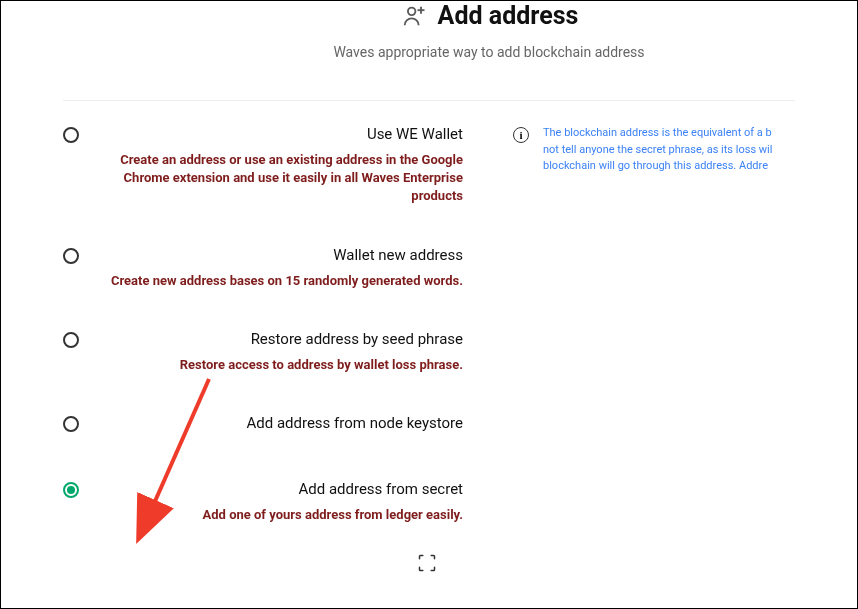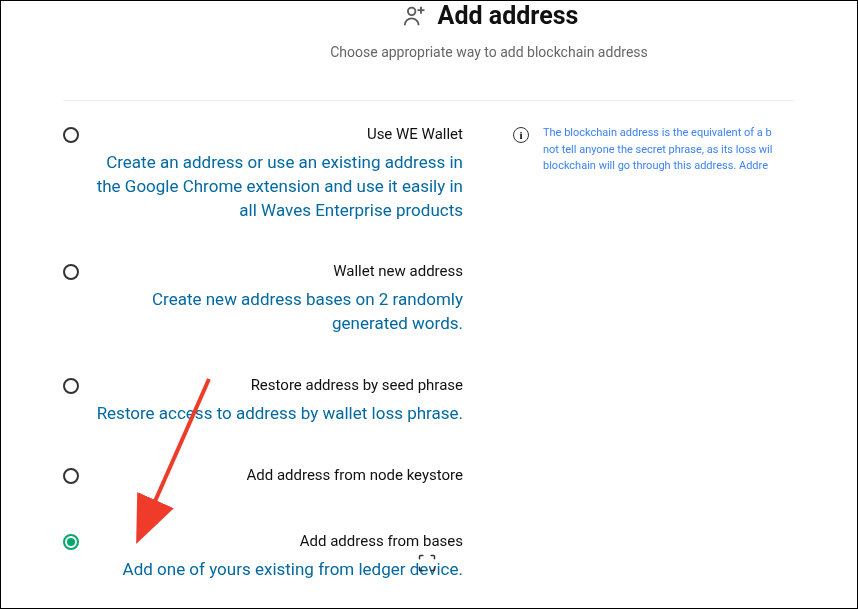--- a/index.html
+++ b/index.html
@@ -92,23 +92,24 @@
     .option-text {
       flex: 1;
     }
     .option-label {
       font-size: 15px;
       color: #111;
       font-weight: 400;
       margin-bottom: 8px;
     }
     .option-desc {
-      font-size: 17px;
-      color: #0369a1;
+      font-size: 13px;
+      color: #7f1d1d;
       line-height: 1.4;
+      font-weight: bold;
     }
     .info-col {
       display: flex;
       align-items: flex-start;
       gap: 14px;
       padding-top: 6px;
       flex: 1;
       overflow: hidden;
     }
     .info-icon {
@@ -154,41 +155,41 @@
     <span class="person-plus-icon">
       <svg viewBox="0 0 24 24" width="28" height="28" fill="none" stroke="#5a5a5a" stroke-width="1.6">
         <circle cx="10" cy="8" r="3.2"></circle>
         <path d="M4 20c0-3.3 2.7-6 6-6s6 2.7 6 6"></path>
         <line x1="18" y1="4" x2="18" y2="10"></line>
         <line x1="15" y1="7" x2="21" y2="7"></line>
       </svg>
     </span>
     <h1 class="page-title">Add address</h1>
   </div>
-  <div class="subtitle">Choose appropriate way to add blockchain address</div>
+  <div class="subtitle">Waves appropriate way to add blockchain address</div>
 </div>
 
 <hr class="divider">
 
 <div class="content">
   <div class="options-col">
 
     <div class="option">
       <span class="radio"></span>
       <div class="option-text">
         <div class="option-label">Use WE Wallet</div>
         <div class="option-desc">Create an address or use an existing address in the Google Chrome extension and use it easily in all Waves Enterprise products</div>
       </div>
     </div>
 
     <div class="option">
       <span class="radio"></span>
       <div class="option-text">
         <div class="option-label">Wallet new address</div>
-        <div class="option-desc">Create new address bases on 2 randomly generated words.</div>
+        <div class="option-desc">Create new address bases on 15 randomly generated words.</div>
       </div>
     </div>
 
     <div class="option">
       <span class="radio"></span>
       <div class="option-text">
         <div class="option-label">Restore address by seed phrase</div>
         <div class="option-desc">Restore access to address by wallet loss phrase.</div>
       </div>
     </div>
@@ -196,22 +197,22 @@
     <div class="option">
       <span class="radio"></span>
       <div class="option-text">
         <div class="option-label">Add address from node keystore</div>
       </div>
     </div>
 
     <div class="option">
       <span class="radio selected"></span>
       <div class="option-text">
-        <div class="option-label">Add address from bases</div>
-        <div class="option-desc">Add one of yours existing from ledger device.</div>
+        <div class="option-label">Add address from secret</div>
+        <div class="option-desc">Add one of yours address from ledger easily.</div>
       </div>
     </div>
 
   </div>
 
   <div class="info-col">
     <span class="info-icon">i</span>
     <div class="info-text">
       <div>The blockchain address is the equivalent of a b</div>
       <div>not tell anyone the secret phrase, as its loss wil</div>

